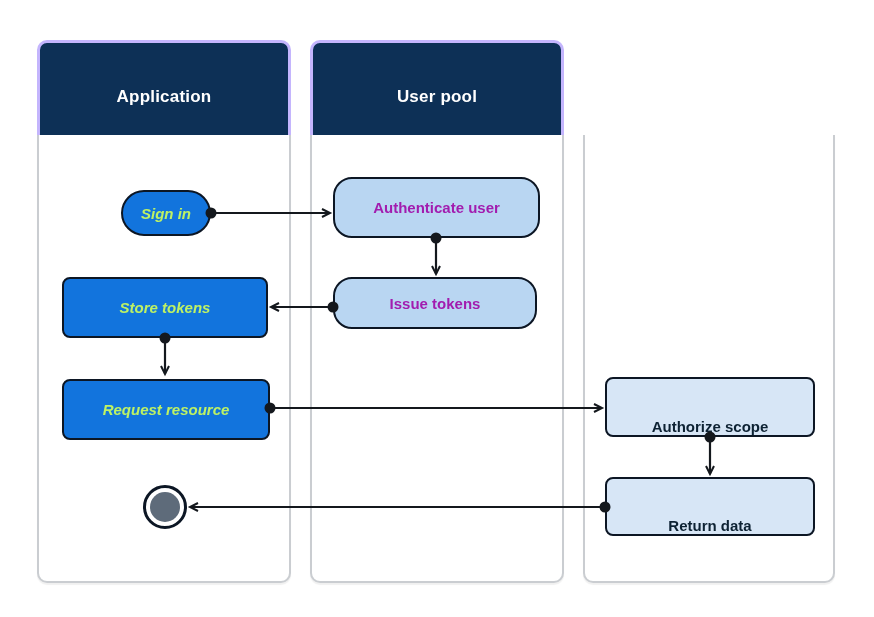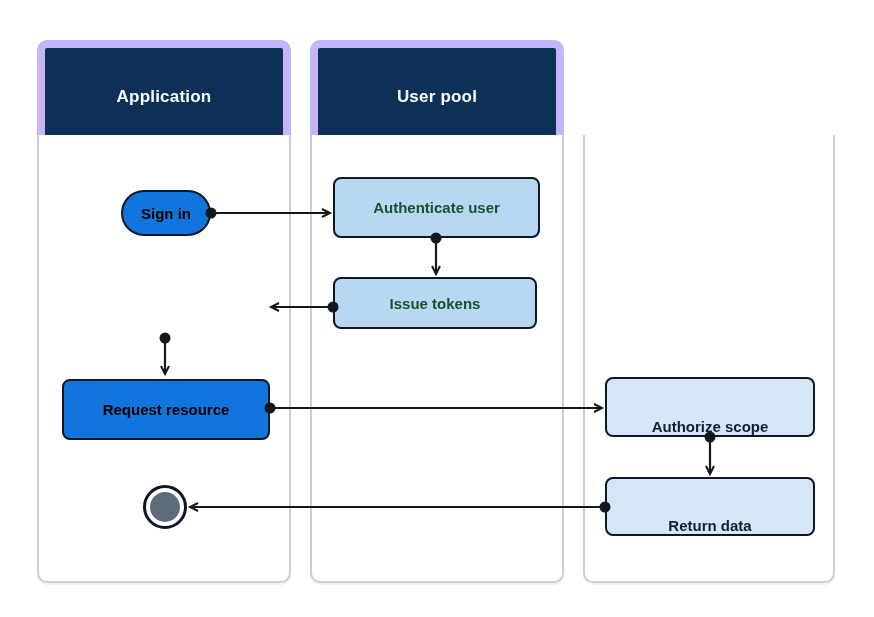--- a/index.html
+++ b/index.html
@@ -10,21 +10,21 @@
     background: #ffffff;
     font-family: "Liberation Sans", "DejaVu Sans", sans-serif;
     overflow: hidden;
   }
   .lane { position: absolute; top: 40px; height: 543px; }
   .lane-header {
     position: absolute;
     left: 0; right: 0; top: 0;
     height: 113px;
     background: #0d3056;
-    border: 8px solid #c4b5fd;
+    border: 3px solid #c4b5fd;
     border-radius: 10px 10px 0 0;
     box-sizing: border-box;
     display: flex;
     align-items: center;
     justify-content: center;
     color: #ffffff;
     font-size: 17px;
     font-weight: bold;
     letter-spacing: 0.2px;
   }
@@ -44,22 +44,22 @@
     border: 2.5px solid #0c1624;
     border-radius: 8px;
     display: flex;
     align-items: center;
     justify-content: center;
     font-size: 15px;
     font-weight: bold;
     text-align: center;
     z-index: 2;
   }
-  .node.primary   { background: #1274dd; color: #000000; }
-  .node.secondary { background: #b9d6f2; color: #14532d; }
+  .node.primary   { background: #1274dd; color: #bef264; font-style: italic; }
+  .node.secondary { background: #b9d6f2; color: #a21caf; border-radius: 19px; }
   .node.tertiary  { background: #d7e6f6; color: #0d2233; align-items: flex-end; }
   .node.pill      { border-radius: 23px; }
   .end-state {
     position: absolute;
     box-sizing: border-box;
     width: 44px; height: 44px;
     border: 3px solid #0c1624;
     border-radius: 50%;
     background: #ffffff;
     display: flex;
@@ -110,20 +110,23 @@
   </div>
 
   <div class="node secondary" style="left:333px; top:177px; width:207px; height:61px;">
     <span>Authenticate user</span>
   </div>
 
   <div class="node secondary" style="left:333px; top:277px; width:204px; height:52px;">
     <span>Issue tokens</span>
   </div>
 
+  <div class="node primary" style="left:62px; top:277px; width:206px; height:61px;">
+    <span>Store tokens</span>
+  </div>
 
   <div class="node primary" style="left:62px; top:379px; width:208px; height:61px;">
     <span>Request resource</span>
   </div>
 
   <div class="node tertiary" style="left:605px; top:377px; width:210px; height:60px;">
     <span>Authorize scope</span>
   </div>
 
   <div class="node tertiary" style="left:605px; top:477px; width:210px; height:59px;">

